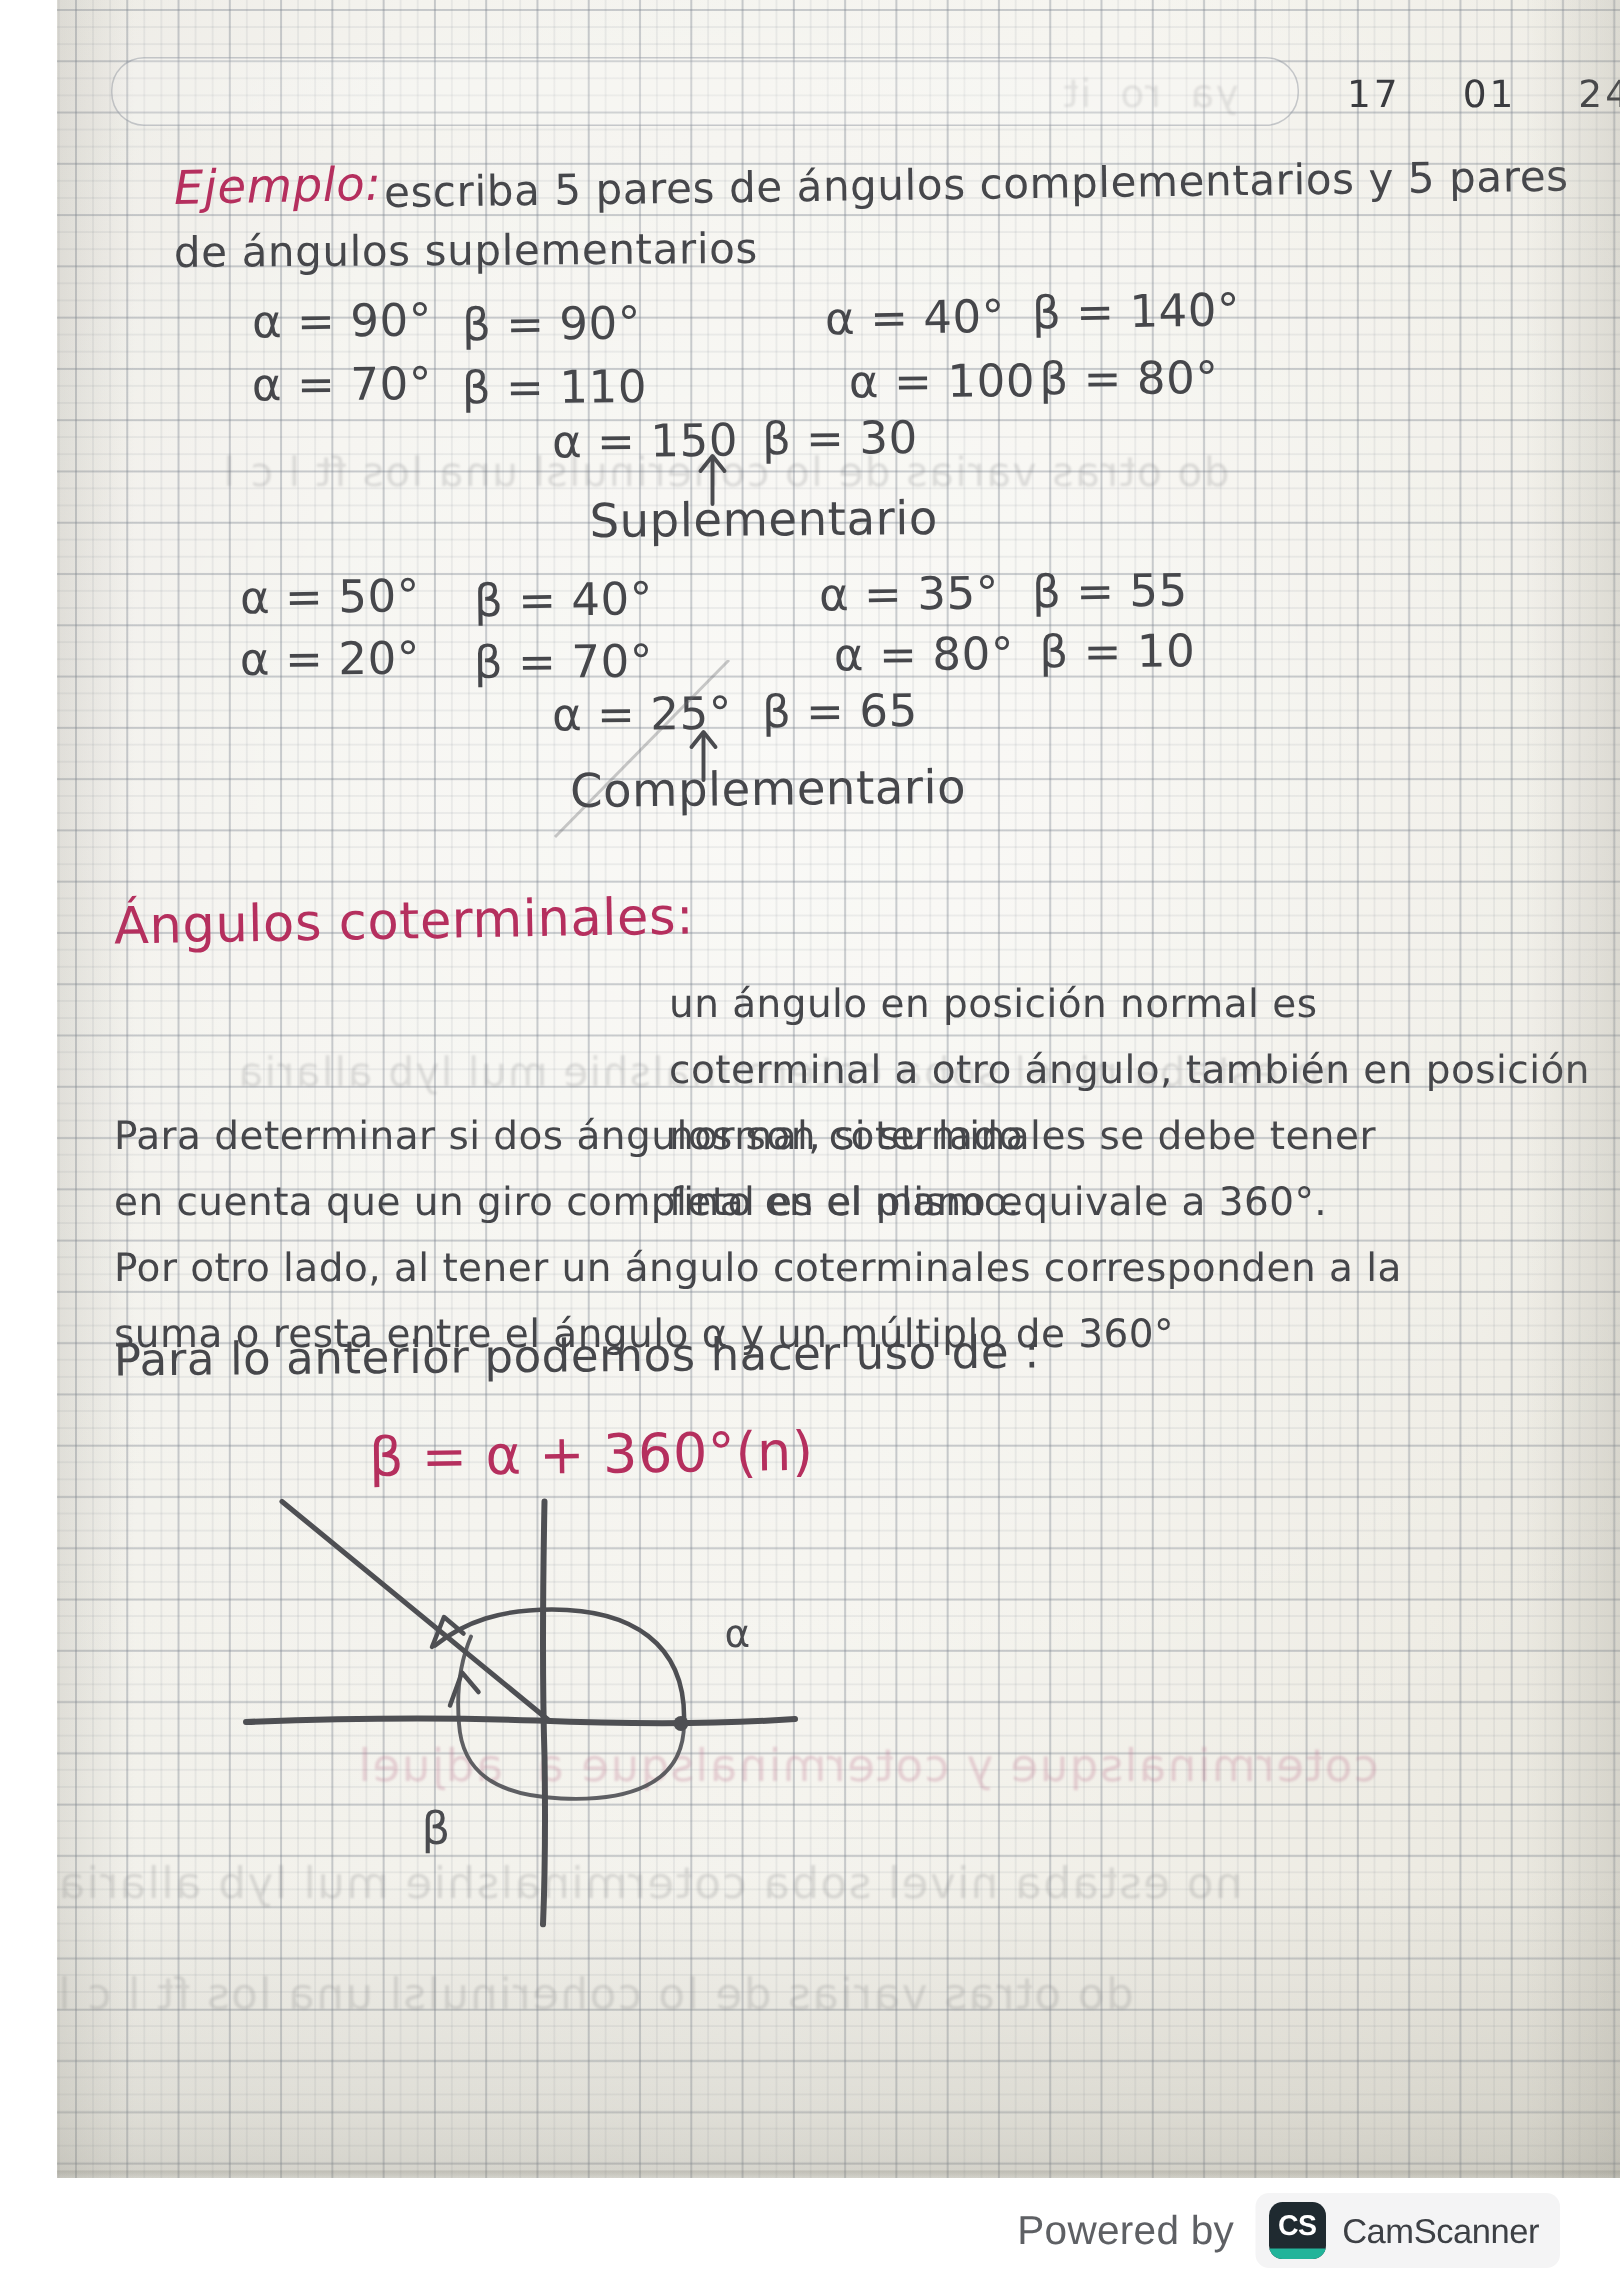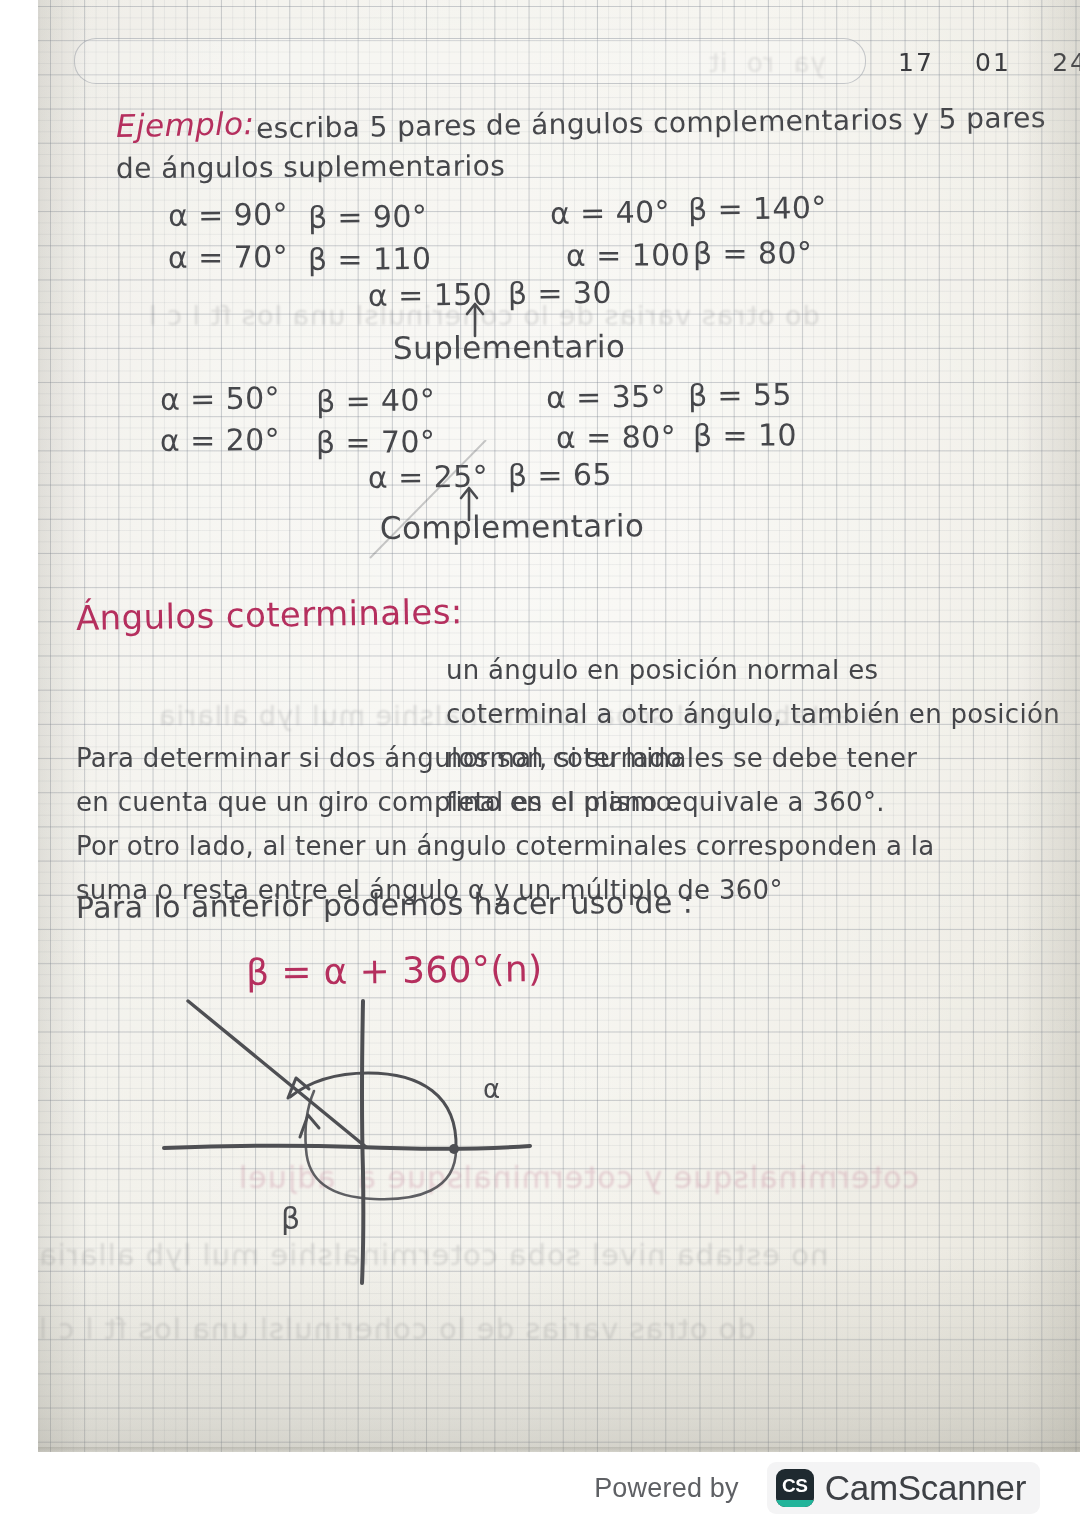--- a/index.html
+++ b/index.html
@@ -139,21 +139,21 @@
 
   
   #camscanner-footer {
     position: absolute;
     left: 0; right: 0;
     top: 1462px;
     display: flex;
     justify-content: flex-end;
     align-items: center;
     padding-right: 40px;
-    gap: 28px;
+    gap: 14px;
   }
   #powered-by-label {
     font-family: "Liberation Sans", sans-serif;
     font-size: 27px;
     color: #5e6064;
     letter-spacing: 0.2px;
   }
   #camscanner-brand {
     display: flex;
     align-items: center;
@@ -183,21 +183,21 @@
     top: -2px;
   }
   #camscanner-logo .cs-bar {
     position: absolute;
     left: 0; right: 0; bottom: 0;
     height: 7px;
     background: #22b49a;
   }
   #camscanner-wordmark {
     font-family: "Liberation Sans", sans-serif;
-    font-size: 35px;
+    font-size: 23px;
     color: #3d4045;
     letter-spacing: -0.3px;
   }
 </style>
 </head>
 <body>
 
 <div id="scan-page">
 
   <div id="grid-overlay" class="fine"></div>

